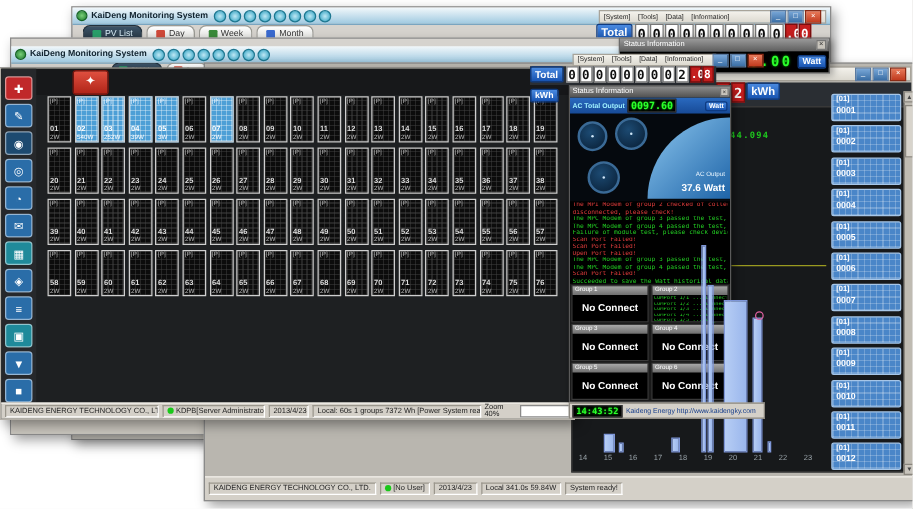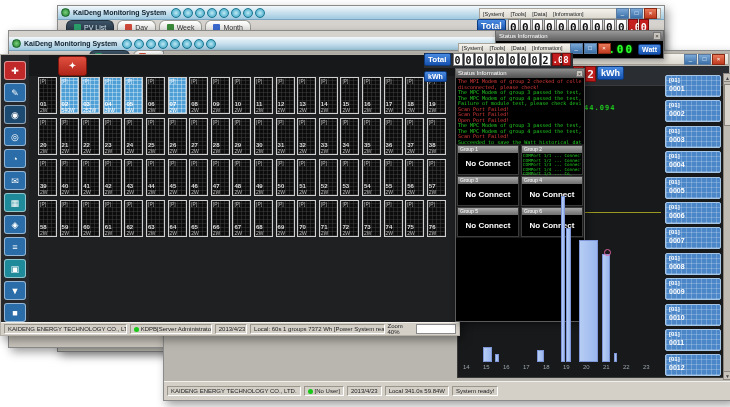--- a/index.html
+++ b/index.html
@@ -652,20 +652,40 @@
         </div>
       </div>
     <div id="bCounter" style="position:absolute;left:0;top:10px;height:15px;background:#2a2e33;width:149px;"><div class="chip" style="font-size: 8px; margin-right: 2px;">Total</div><div class="dg" style="width: 10px; height: 13px; font-size: 10px; line-height: 13px; display: inline-block;">0</div><div class="dg" style="width: 10px; height: 13px; font-size: 10px; line-height: 13px; display: inline-block;">0</div><div class="dg" style="width: 10px; height: 13px; font-size: 10px; line-height: 13px; display: inline-block;">0</div><div class="dg" style="width: 10px; height: 13px; font-size: 10px; line-height: 13px; display: inline-block;">0</div><div class="dg" style="width: 10px; height: 13px; font-size: 10px; line-height: 13px; display: inline-block;">0</div><div class="dg" style="width: 10px; height: 13px; font-size: 10px; line-height: 13px; display: inline-block;">0</div><div class="dg" style="width: 10px; height: 13px; font-size: 10px; line-height: 13px; display: inline-block;">0</div><div class="dg" style="width: 10px; height: 13px; font-size: 10px; line-height: 13px; display: inline-block;">0</div><div class="dg" style="width: 10px; height: 13px; font-size: 10px; line-height: 13px; display: inline-block;">2</div><div class="dg red" style="width: 9px; height: 13px; font-size: 9px; line-height: 13px; display: inline-block;">.0</div><div class="dg red" style="width: 9px; height: 13px; font-size: 9px; line-height: 13px; display: inline-block;">8</div><div class="chip" style="font-size: 7px;">kWh</div></div>
   </div>
 
   <div style="position:absolute;left:455px;top:68px;width:130px;height:254px;z-index:55;border:1px solid #5a5a5a;background:#000;box-shadow:2px 2px 7px rgba(0,0,0,.45);box-sizing:border-box;">
     <div style="height:9px;background:linear-gradient(#8e8e8e,#505050);color:#fff;font-size:6px;line-height:9px;padding:0 2px;position:relative;">
       <span>Status Information</span>
       <span style="position:absolute;right:1px;top:1px;width:7px;height:7px;background:#c8c4bc;color:#333;font-size:5px;line-height:6px;text-align:center;border:1px solid #777;box-sizing:border-box;">×</span>
     </div>
+    <div style="height:13px;background:linear-gradient(#2a6ac0,#174a96);display:flex;align-items:center;padding:0 2px;box-sizing:border-box;">
+      <span style="font-size:5.5px;color:#9ff0ff;font-weight:bold;margin-right:2px;white-space:nowrap;">AC Total Output</span>
+      <span class="seg" style="font-size:8px;padding:0 2px;">0097.60</span>
+      <span class="chip" style="font-size:5.5px;margin-left:auto;padding:0 2px;">Watt</span>
+    </div>
+    <div style="position:relative;height:70px;background:#05090e;overflow:hidden;">
+      <div class="gauge" style="left:6px;top:6px;width:24px;height:24px;">
+          <i></i>
+        </div>
+      <div class="gauge" style="left:36px;top:3px;width:26px;height:26px;">
+          <i></i>
+        </div>
+      <div class="gauge" style="left:14px;top:38px;width:26px;height:26px;">
+          <i></i>
+        </div>
+      <div style="position:absolute;right:0;top:3px;bottom:2px;width:66px;background:linear-gradient(135deg,#8cc6ee,#1e64a8);border-top-left-radius:66px;">
+        <div style="position:absolute;right:4px;bottom:16px;font-size:5px;color:#eaf6ff;">AC Output</div>
+        <div style="position:absolute;right:4px;bottom:4px;font-size:8px;font-weight:bold;color:#fff;">37.6 Watt</div>
+      </div>
+    </div>
     <div id="termBox" style="height:66px;background:#000;padding:1px 2px;box-sizing:border-box;overflow:hidden;">
         <div class="term" style="color: rgb(224, 60, 60);">The MPI Modem of group 2 checked of collection</div>
         <div class="term" style="color: rgb(224, 60, 60);">disconnected, please check!</div>
         <div class="term" style="color: rgb(34, 204, 34);">The MPC Modem of group 3 passed the test, normal!</div>
         <div class="term" style="color: rgb(34, 204, 34);">The MPC Modem of group 4 passed the test, normal!</div>
         <div class="term" style="color: rgb(34, 204, 34);">Failure of module test, please check devices</div>
         <div class="term" style="color: rgb(224, 60, 60);">Scan Port Failed!</div>
         <div class="term" style="color: rgb(224, 60, 60);">Scan Port Failed!</div>
         <div class="term" style="color: rgb(224, 60, 60);">Open Port Failed!</div>
         <div class="term" style="color: rgb(34, 204, 34);">The MPC Modem of group 3 passed the test, normal!</div>
@@ -700,20 +720,24 @@
           <div class="grphdr">Group 5</div>
           <div class="noconn">No Connect</div>
         </div>
         <div class="grpcell" style="left: 65px; top: 63px; height: 30px;">
           <div class="grphdr">Group 6</div>
           <div class="noconn">No Connect</div>
         </div>
       </div>
   </div>
 
+  <div style="position:absolute;left:455px;top:322px;width:157px;height:13px;z-index:62;background:#d4d0c8;border:1px solid #8a867e;box-sizing:border-box;display:flex;align-items:center;padding:0 2px;">
+    <span class="seg" style="font-size:7px;padding:0 2px;margin-right:3px;">14:43:52</span>
+    <span style="font-size:5.5px;color:#123a8a;white-space:nowrap;overflow:hidden;">Kaideng Energy  http://www.kaidengky.com</span>
+  </div>
   <div style="position:absolute;left:443px;top:336px;width:13px;height:9px;background:#c8c4bc;border:1px solid #8a867e;z-index:7;box-sizing:border-box;font-size:5px;line-height:7px;text-align:center;color:#555;">×</div>
 
   <div id="chartLayer">
       <div style="position: absolute; left: 558px; top: 104px; z-index: 12; color: rgb(30, 200, 30); font: bold 7px &quot;DejaVu Sans Mono&quot;, monospace; letter-spacing: 1px;">171 144.094</div>
       <div style="position: absolute; left: 458px; top: 212px; width: 203px; height: 1px; background: rgb(154, 154, 32); z-index: 12;"></div>
       <div class="axlab" style="left: 463px; top: 364px; z-index: 12;">14</div>
       <div class="axlab" style="left: 483px; top: 364px; z-index: 12;">15</div>
       <div class="axlab" style="left: 503px; top: 364px; z-index: 12;">16</div>
       <div class="axlab" style="left: 523px; top: 364px; z-index: 12;">17</div>
       <div class="axlab" style="left: 543px; top: 364px; z-index: 12;">18</div>

